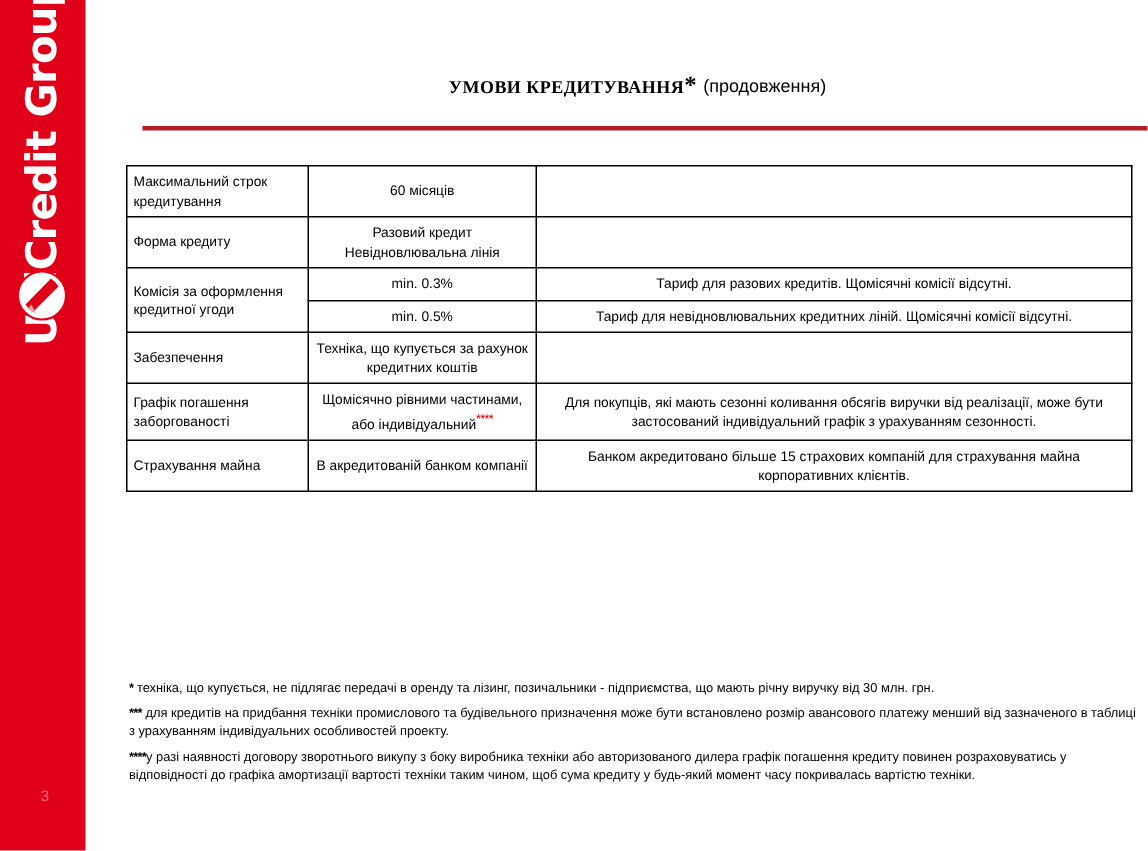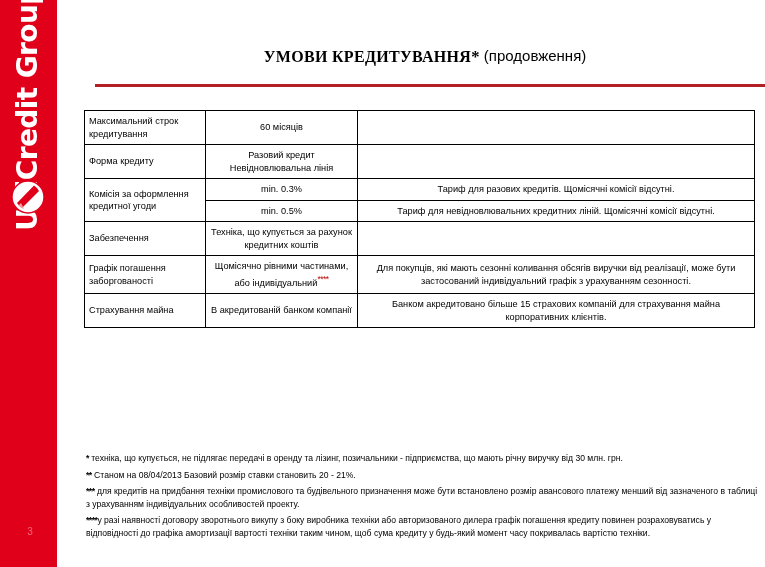--- a/index.html
+++ b/index.html
@@ -70,33 +70,33 @@
     position: absolute;
     left: 95px;
     top: 47px;
     width: 660px;
     text-align: center;
     white-space: nowrap;
   }
   #slide-title .title-main {
     font-family: "Liberation Serif", serif;
     font-weight: bold;
-    font-size: 16px;
+    font-size: 12px;
     color: #000000;
     letter-spacing: 0.3px;
   }
   #slide-title .title-star {
     font-family: "Liberation Serif", serif;
     font-weight: bold;
     font-size: 16.5px;
     color: #000000;
   }
   #slide-title .title-sub {
     font-family: "Liberation Sans", sans-serif;
-    font-size: 15px;
+    font-size: 12px;
     color: #000000;
     vertical-align: 1px;
   }
   #title-rule {
     position: absolute;
     left: 95px;
     top: 84px;
     width: 670px;
     height: 3px;
     background: #b22026;
@@ -222,16 +222,15 @@
     <tr>
       <td class="col-label">Страхування майна</td>
       <td class="col-value">В акредитованій банком компанії</td>
       <td class="col-note">Банком акредитовано більше 15 страхових компаній для страхування майна корпоративних клієнтів.</td>
     </tr>
   </tbody>
 </table>
 
 <div id="footnotes">
   <div class="fn"><span class="fn-mark">*</span> <span>техніка, що купується, не підлягає передачі в оренду та лізинг, позичальники - підприємства, що мають річну виручку від 30 млн. грн.</span></div>
-  <div class="fn"><span class="fn-mark">**</span> <span>Станом на 08/04/2013 Базовий розмір ставки становить 20 - 21%.</span></div>
   <div class="fn"><span class="fn-mark">***</span> <span>для кредитів на придбання техніки промислового та будівельного призначення може бути встановлено розмір авансового платежу менший від зазначеного в таблиці з урахуванням індивідуальних особливостей проекту.</span></div>
   <div class="fn"><span class="fn-mark">****</span><span>у разі наявності договору зворотнього викупу з боку виробника техніки або авторизованого дилера графік погашення кредиту повинен розраховуватись у відповідності до графіка амортизації вартості техніки таким чином, щоб сума кредиту у будь-який момент часу покривалась вартістю техніки.</span></div>
 </div>
 
 </body></html>

